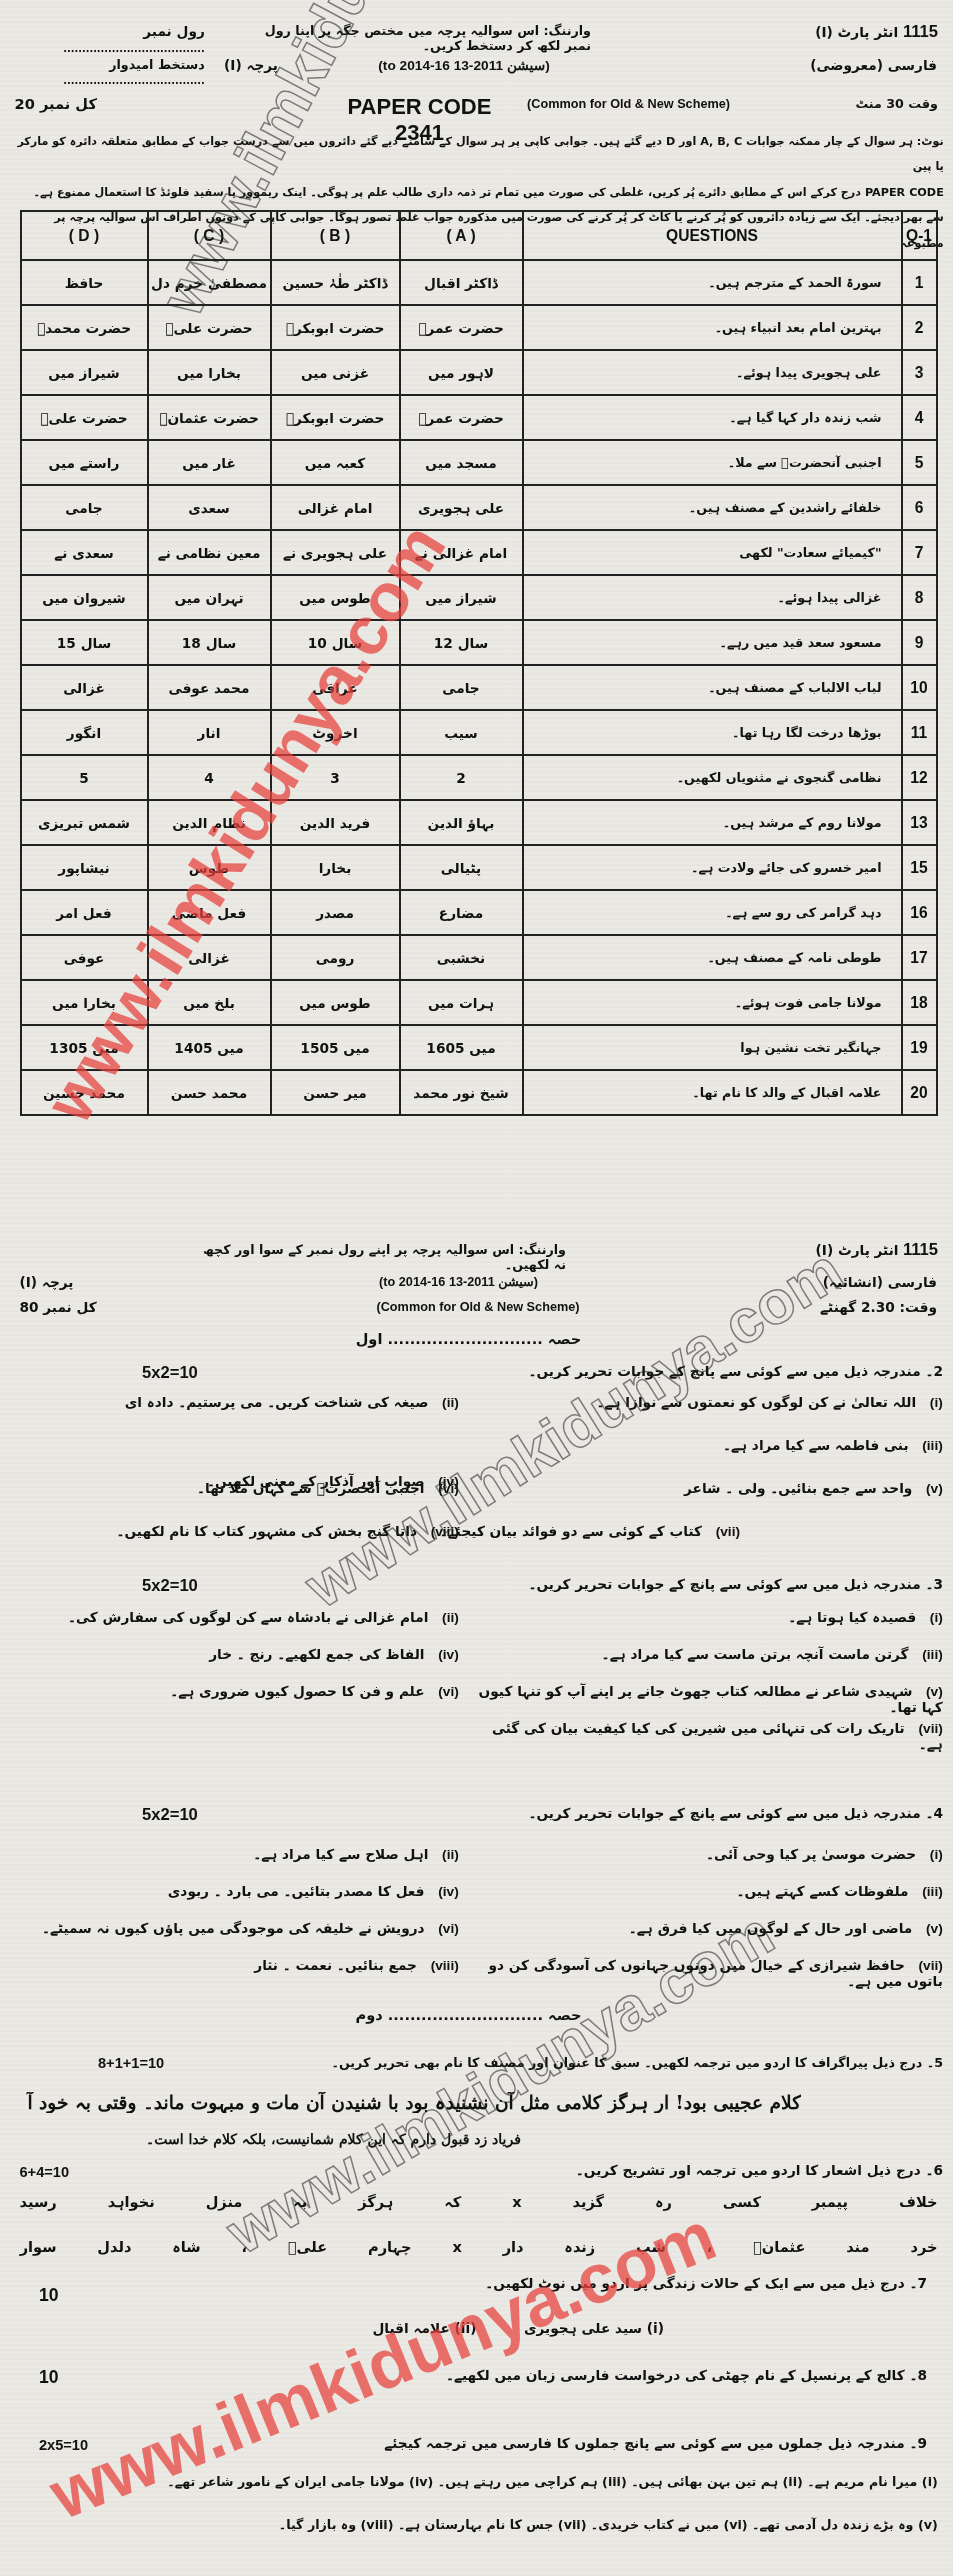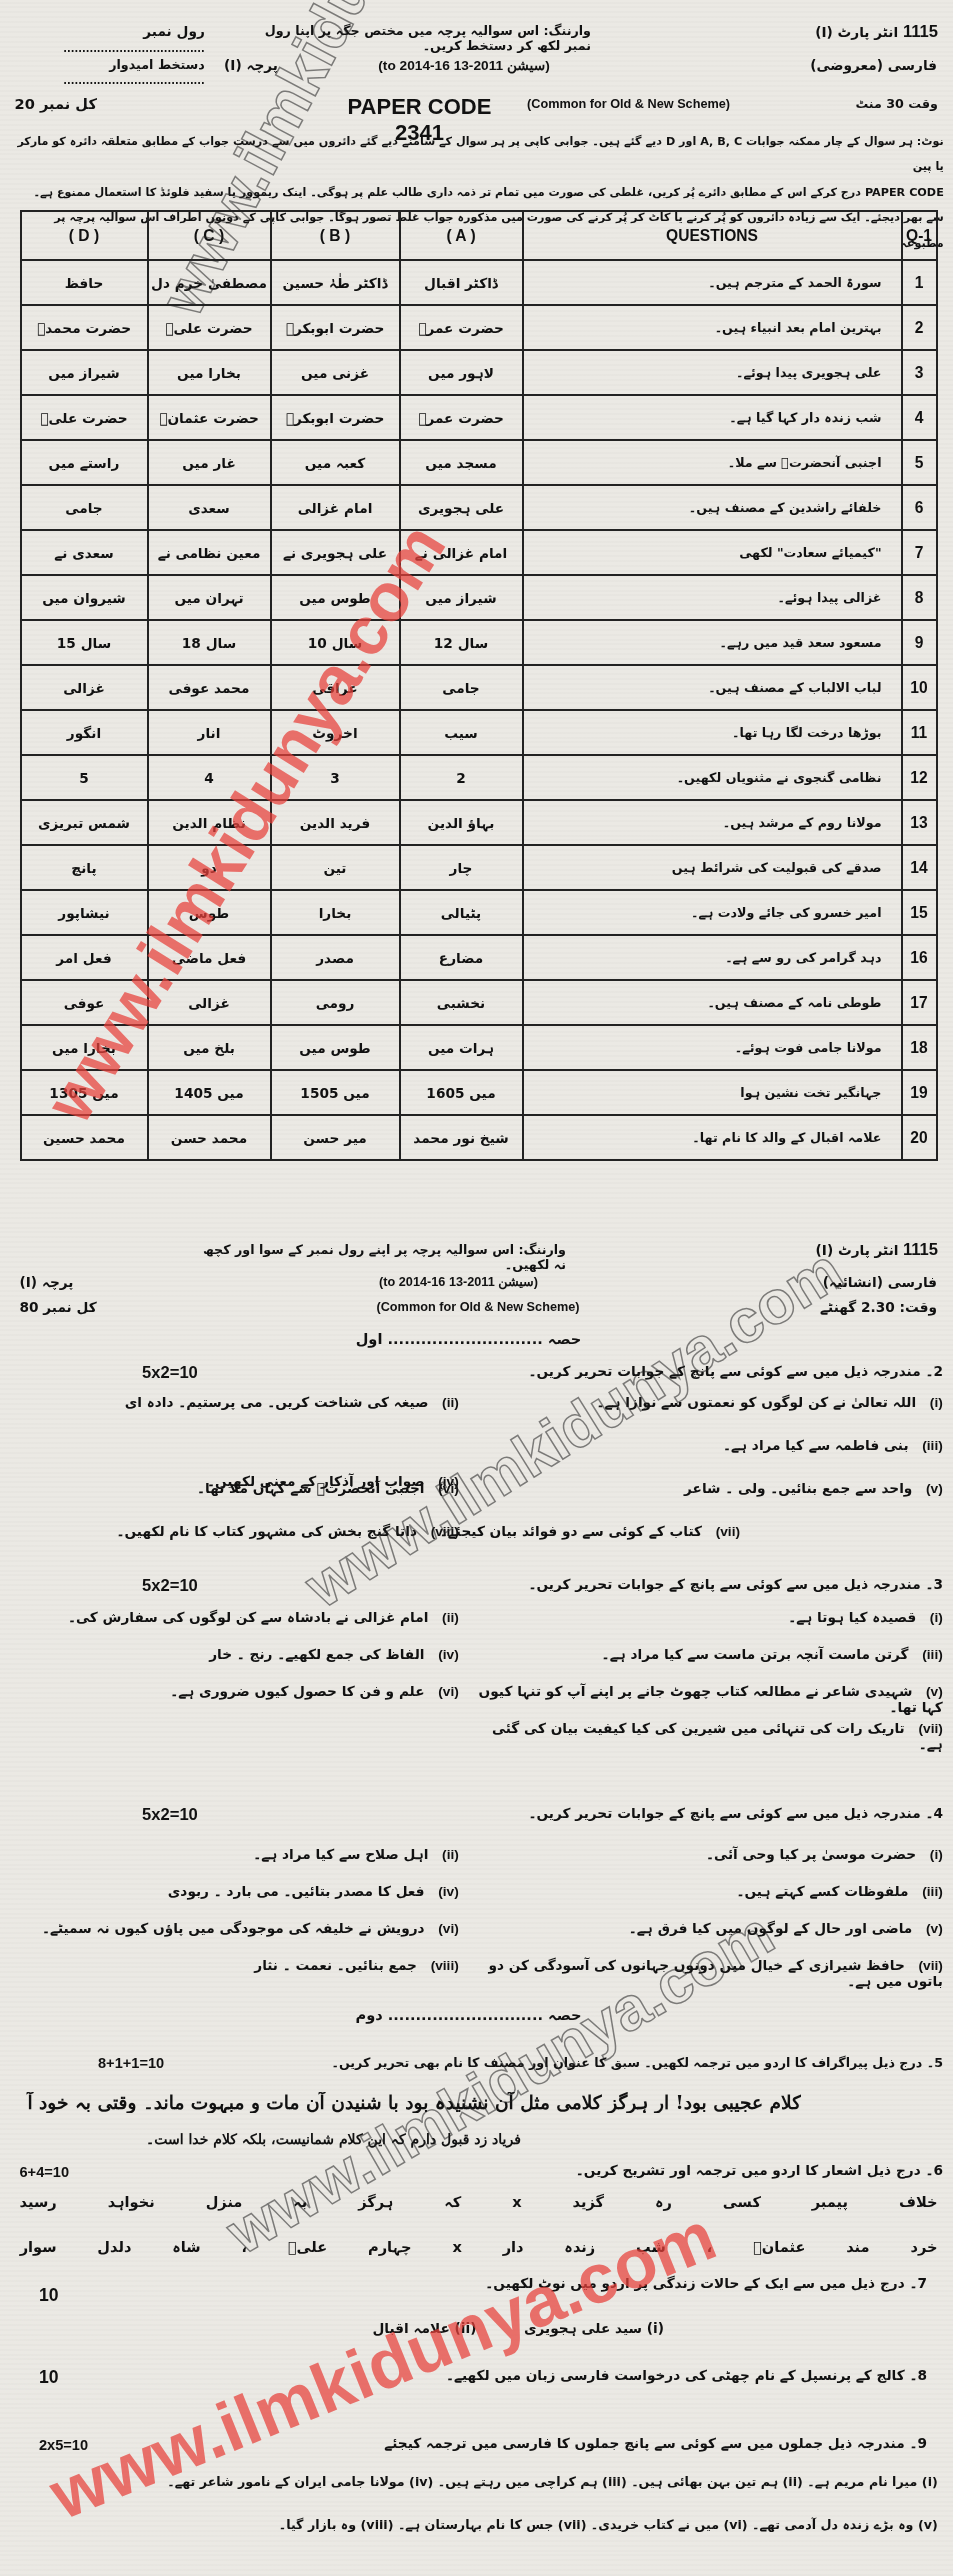--- a/index.html
+++ b/index.html
@@ -167,28 +167,20 @@
         </tr>
         <tr>
           <td>شمس تبریزی</td>
           <td>نظام الدین</td>
           <td>فرید الدین</td>
           <td>بہاؤ الدین</td>
           <td class="q">مولانا روم کے مرشد ہیں۔</td>
           <td class="num">13</td>
         </tr>
         <tr>
-          <td>پانچ</td>
-          <td>دو</td>
-          <td>تین</td>
-          <td>چار</td>
-          <td class="q">صدقے کی قبولیت کی شرائط ہیں</td>
-          <td class="num">14</td>
-        </tr>
-        <tr>
           <td>نیشاپور</td>
           <td>طوس</td>
           <td>بخارا</td>
           <td>پٹیالی</td>
           <td class="q">امیر خسرو کی جائے ولادت ہے۔</td>
           <td class="num">15</td>
         </tr>
         <tr>
           <td>فعل امر</td>
           <td>فعل ماضی</td>

